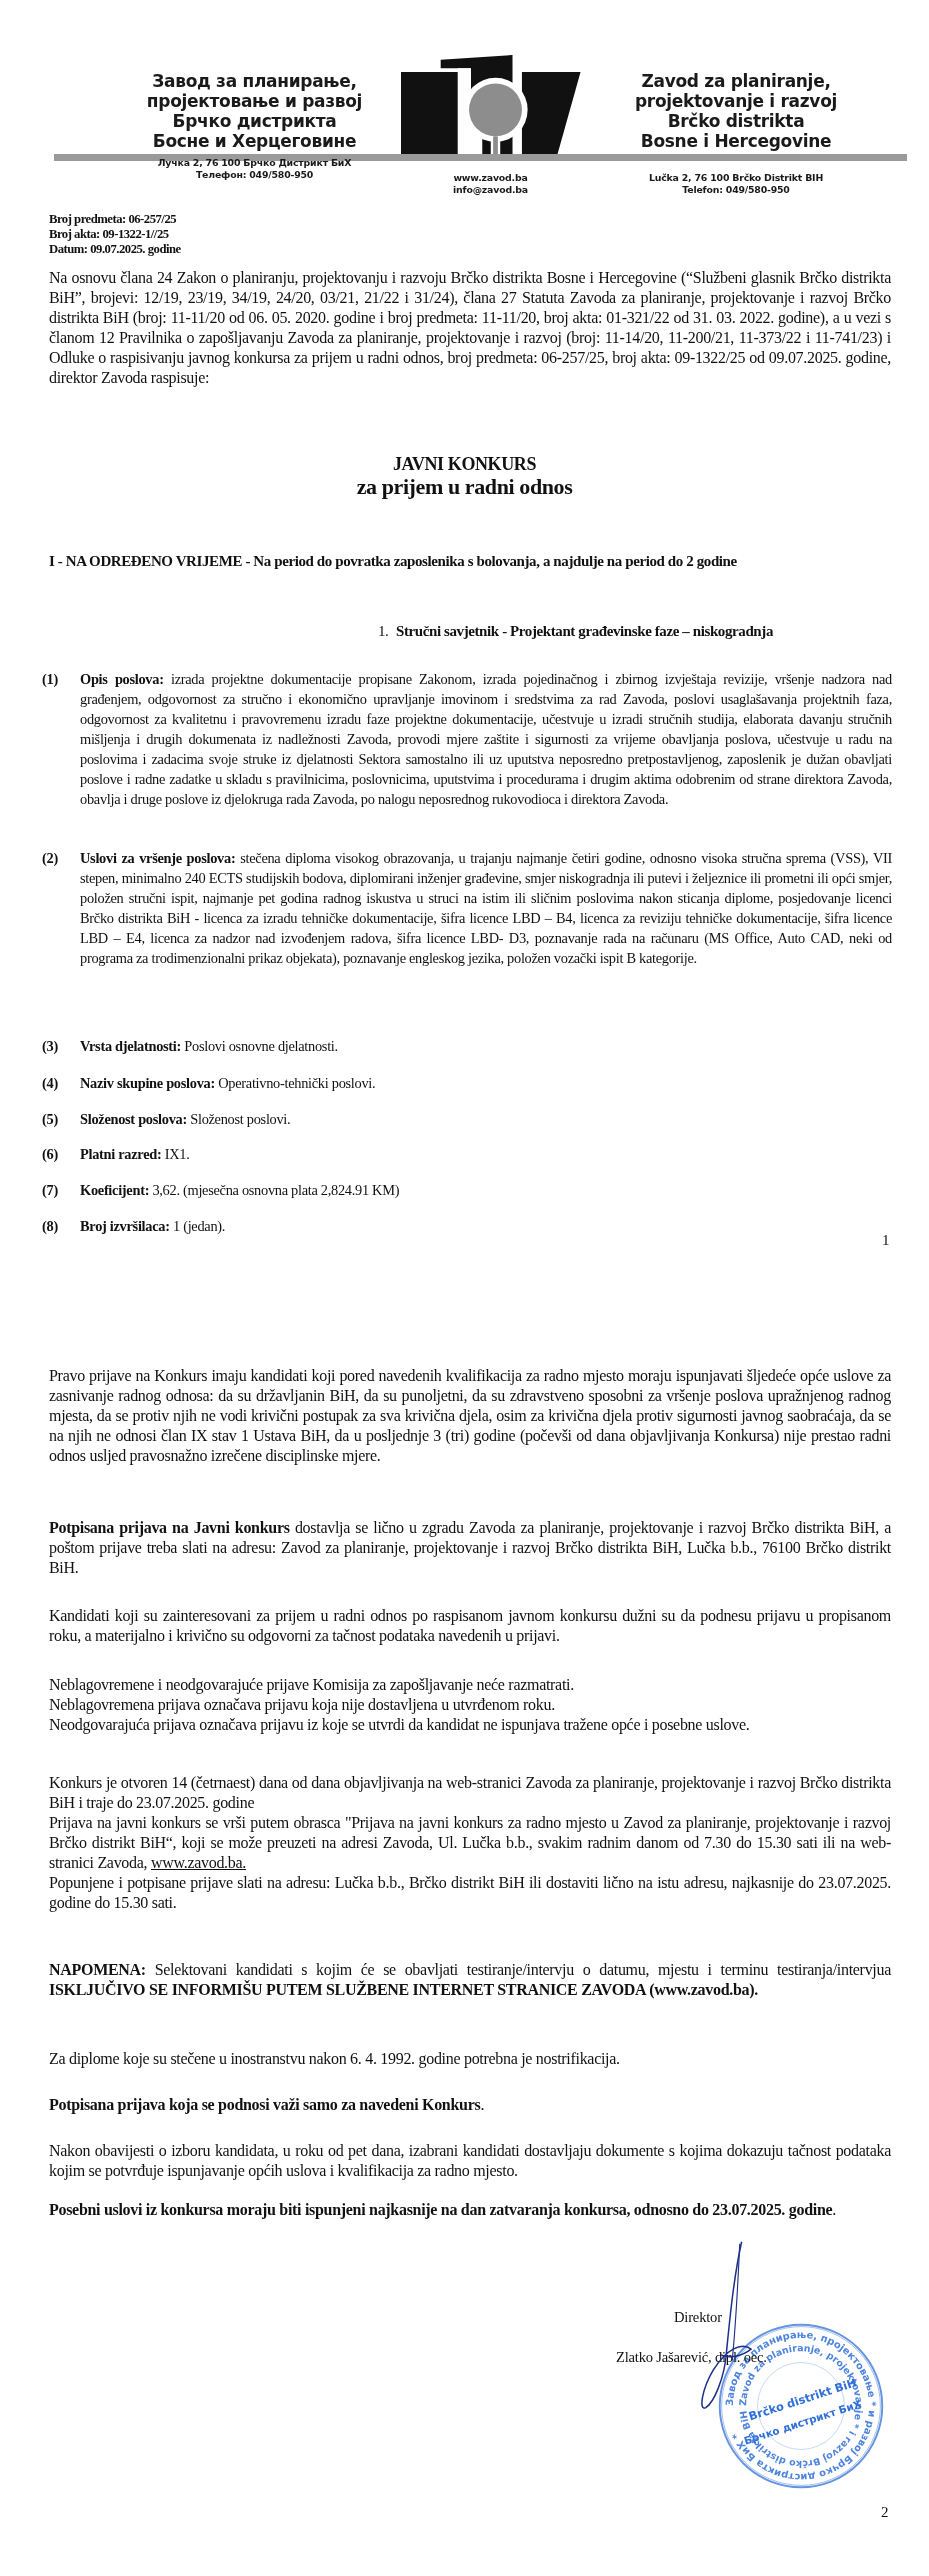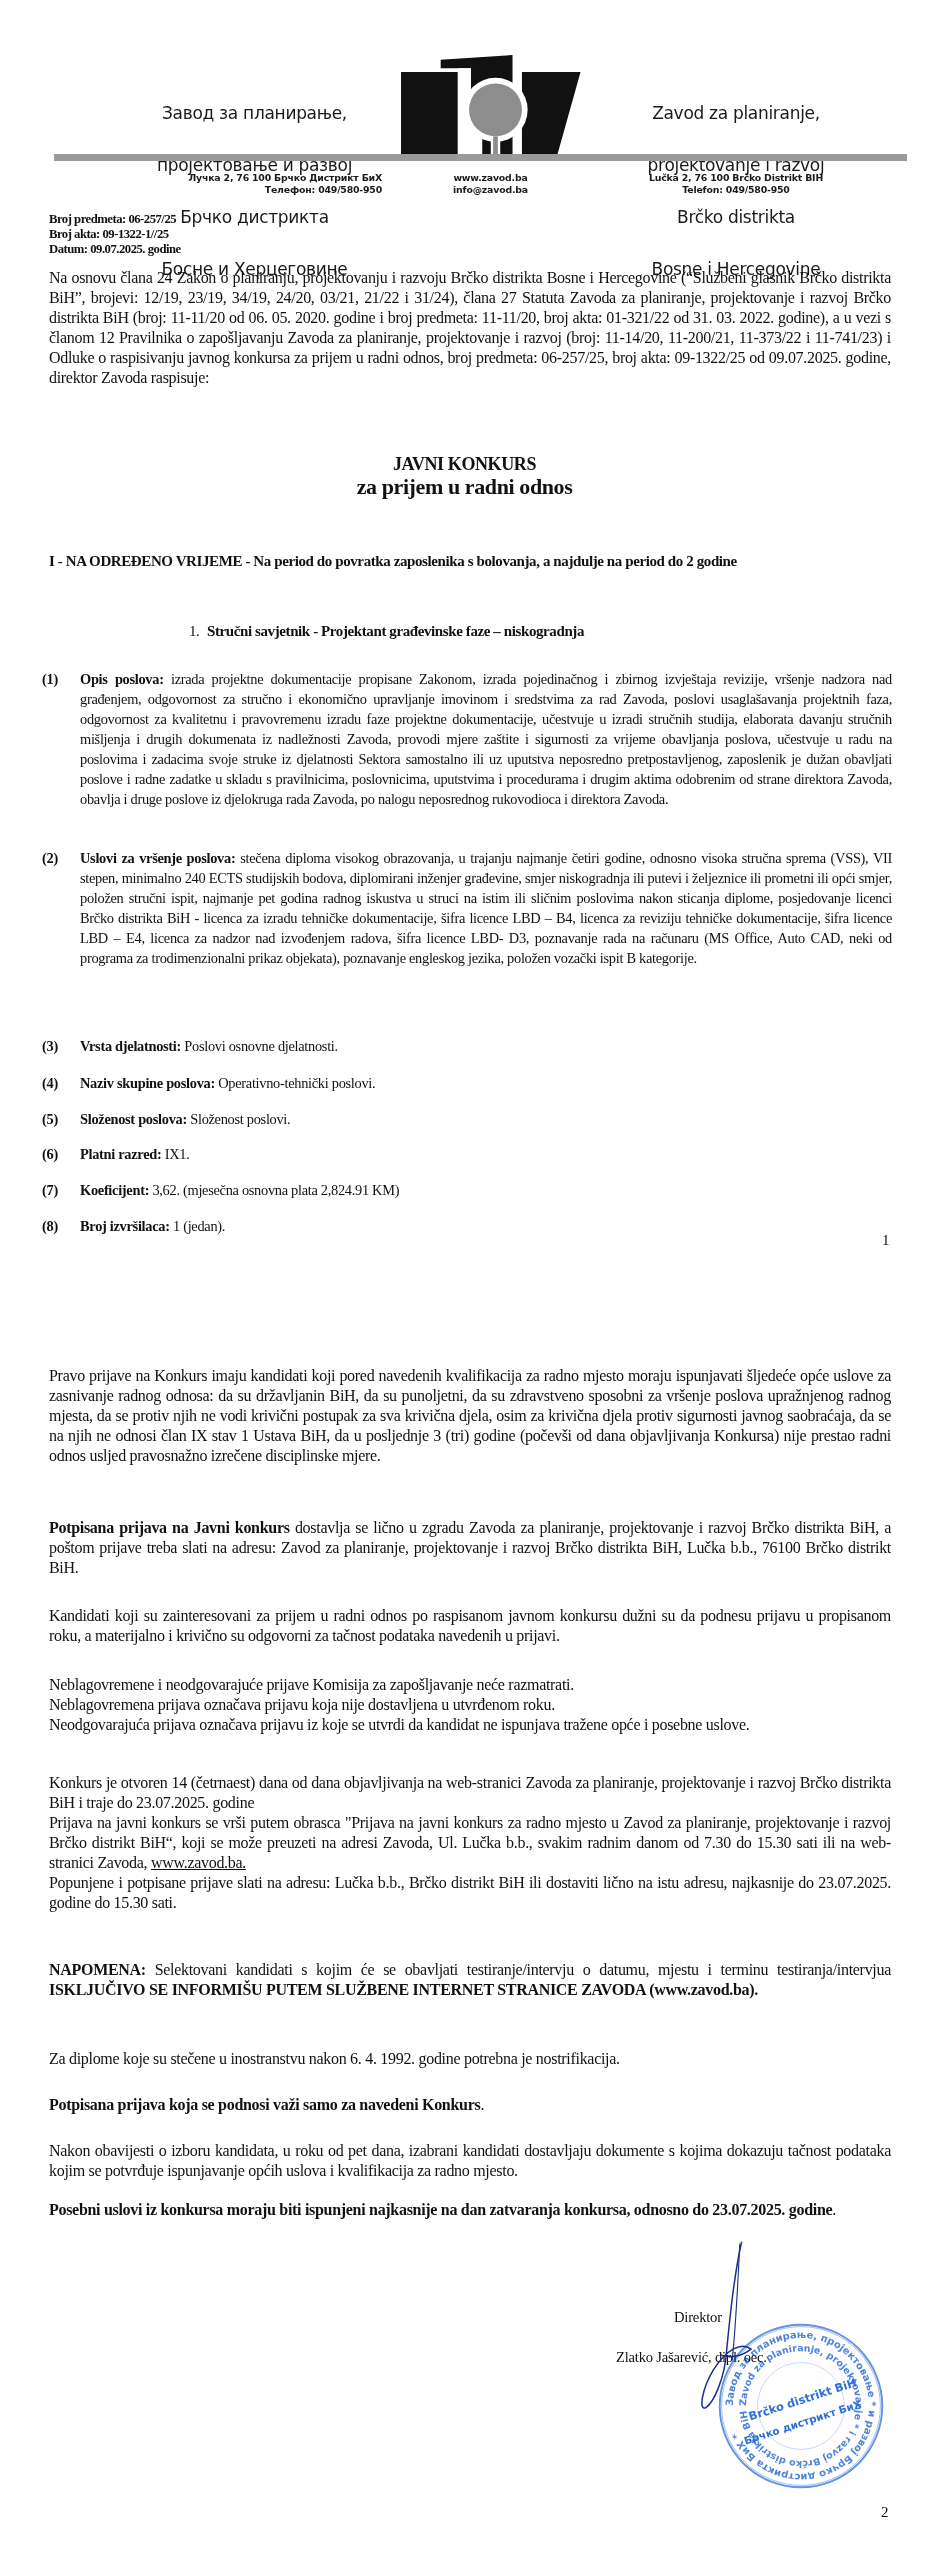--- a/index.html
+++ b/index.html
@@ -1,38 +1,38 @@
 <!DOCTYPE html>
 <html style="font-size:15px"><head>
 <meta charset="utf-8">
 <style>
   html, body { margin:0; padding:0; background:#ffffff; }
   body { width:929px; height:2576px; position:relative; overflow:hidden; color:#111; font-family:"Liberation Serif", serif; }
 
   
   .lh-block { position:absolute; text-align:center; font-family:"DejaVu Sans", sans-serif; color:#1a1a1a; }
-  .lh-name { font-size:17px; line-height:20px; letter-spacing:-0.3px; font-weight:normal;margin-top:32px; }
+  .lh-name { font-size:17px; line-height:20px; letter-spacing:-0.3px; font-weight:bold; }
   .lh-addr { font-size:9.4px; line-height:12.3px; font-weight:bold; letter-spacing:-0.2px; }
   .lh-left { left:127px; top:71px; width:255px; }
   .lh-right { left:604px; top:71px; width:264px; }
-  .lh-addr-left { left:127px; top:172px; width:255px;text-align:right; }
+  .lh-addr-left { left:127px; top:157px; width:255px; }
   .lh-addr-mid { left:415px; top:172px; width:151px; }
   .lh-addr-right { left:604px; top:172px; width:264px; }
   .lh-bar { position:absolute; left:54px; top:154px; width:853px; height:6.6px; background:#9a9a9a; }
   .logo { position:absolute; left:401px; top:55px; width:189px; height:104px; }
 
   .meta { position:absolute; left:49px; top:212px; font-size:12.7px; line-height:15px; font-weight:bold; letter-spacing:-0.5px; }
 
   
   .p { position:absolute; left:49px; width:842px; font-size:16px; line-height:20px; text-align:justify; letter-spacing:-0.3px; }
   .p b, .strong { font-weight:bold; }
   .title { position:absolute; left:0; width:929px; text-align:center; font-weight:bold; font-size:18px; line-height:21px; letter-spacing:-0.4px; }
   .subtitle { font-size:22px; }
   .heading { position:absolute; left:49px; width:842px; font-weight:bold; font-size:15px; line-height:20px; letter-spacing:-0.4px; }
-  .jobtitle { position:absolute; left:0; width:773px; text-align:center; font-size:15px; line-height:20px; letter-spacing:-0.4px; }
+  .jobtitle { position:absolute; left:0; width:773px; text-align:right; font-size:15px; line-height:20px; letter-spacing:-0.4px; }
   .jobtitle .num { font-weight:normal; margin-right:7.6px; }
   .jobtitle .txt { font-weight:bold; }
 
   .item { position:absolute; left:42px; width:850px; font-size:14.4px; line-height:20px; letter-spacing:-0.3px; text-align:justify; }
   .item .n { position:absolute; left:0; top:0; font-weight:bold; }
   .item .body { margin-left:38px; }
   .item .lbl { font-weight:bold; }
 
   .pagenum { position:absolute; font-size:15px; }
   .sig { position:absolute; font-size:14.6px; letter-spacing:-0.2px; }

